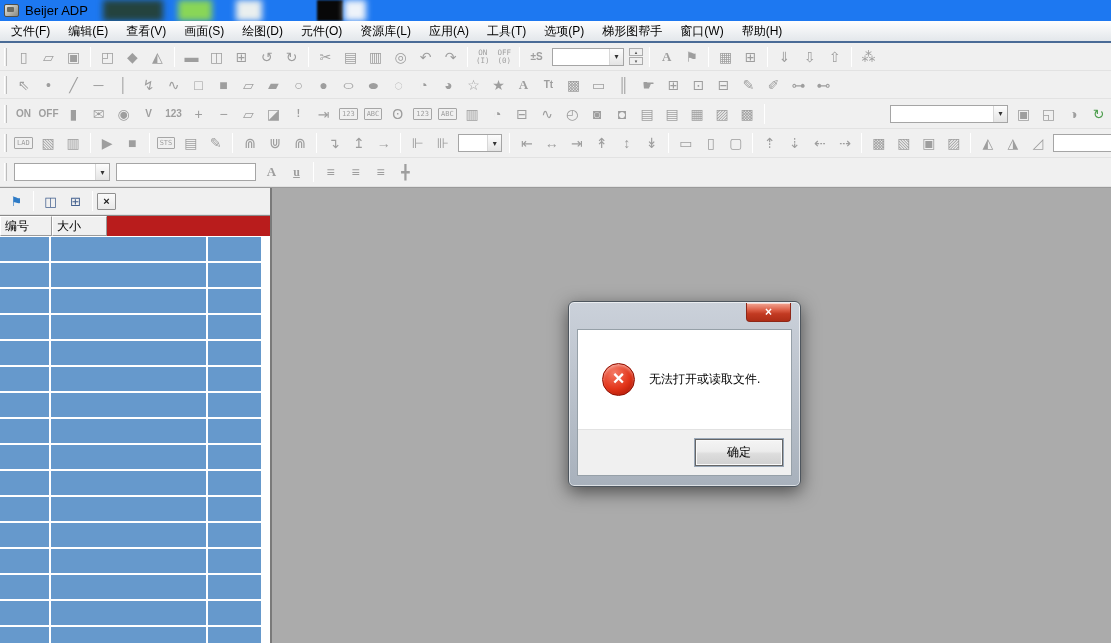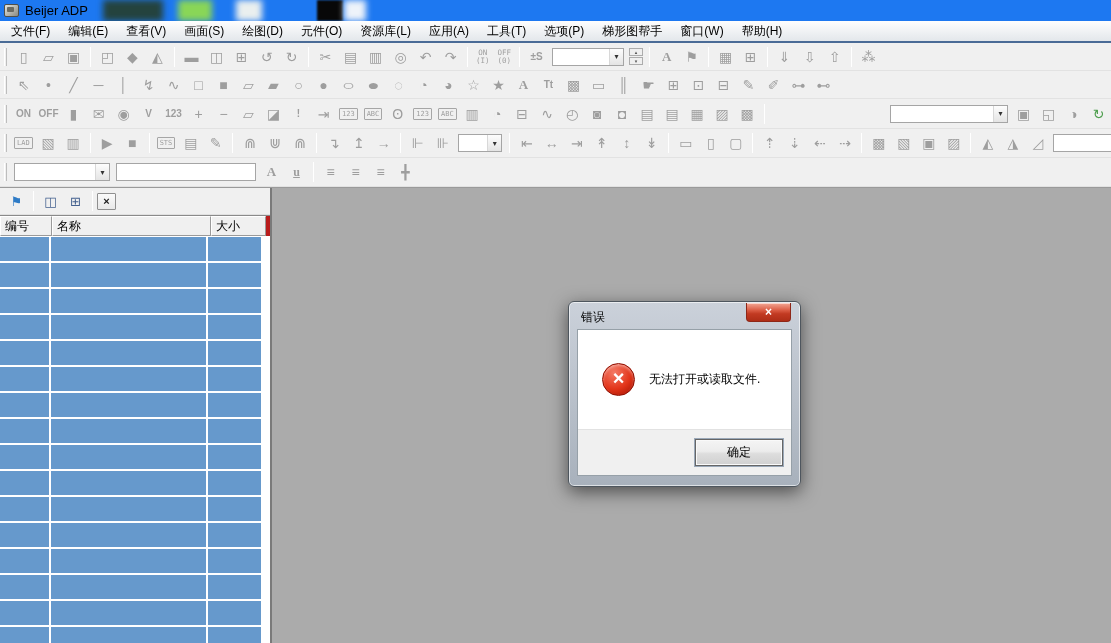--- a/index.html
+++ b/index.html
@@ -561,21 +561,20 @@
         <span class="tbtn">
           <span>⊞</span>
         </span>
         <span class="tsep"></span>
         <span class="tbtn xbtn">
           <span>×</span>
         </span>
       </div>
     <div class="thead">
         <div class="hcell" style="width: 52px;">编号</div>
-        <div class="hcell" style="width: 159px;">名称</div>
         <div class="hcell" style="width: 55px;">大小</div>
       </div>
     <div class="tbody">
         <div class="trow">
           <div class="tcell" style="width: 51px;"></div>
           <div class="tcell" style="width: 157px;"></div>
           <div class="tcell" style="width: 55px;"></div>
         </div>
         <div class="trow">
           <div class="tcell" style="width: 51px;"></div>
@@ -651,23 +650,20 @@
           <div class="tcell" style="width: 51px;"></div>
           <div class="tcell" style="width: 157px;"></div>
           <div class="tcell" style="width: 55px;"></div>
         </div>
       </div>
   </div>
   <div class="workspace"></div>
 </div>
 
 <div class="dialog">
-  <div class="dialog-titlebar">
-    <span class="dialog-title">错误</span>
-  </div>
   <div class="dialog-close">×</div>
   <div class="dialog-body">
     <div class="dialog-msg-area">
       <div class="err-icon">
           <span>×</span>
         </div>
       <div class="dialog-message">无法打开或读取文件.</div>
     </div>
     <div class="dialog-footer">
       <button class="ok-btn">确定</button>

